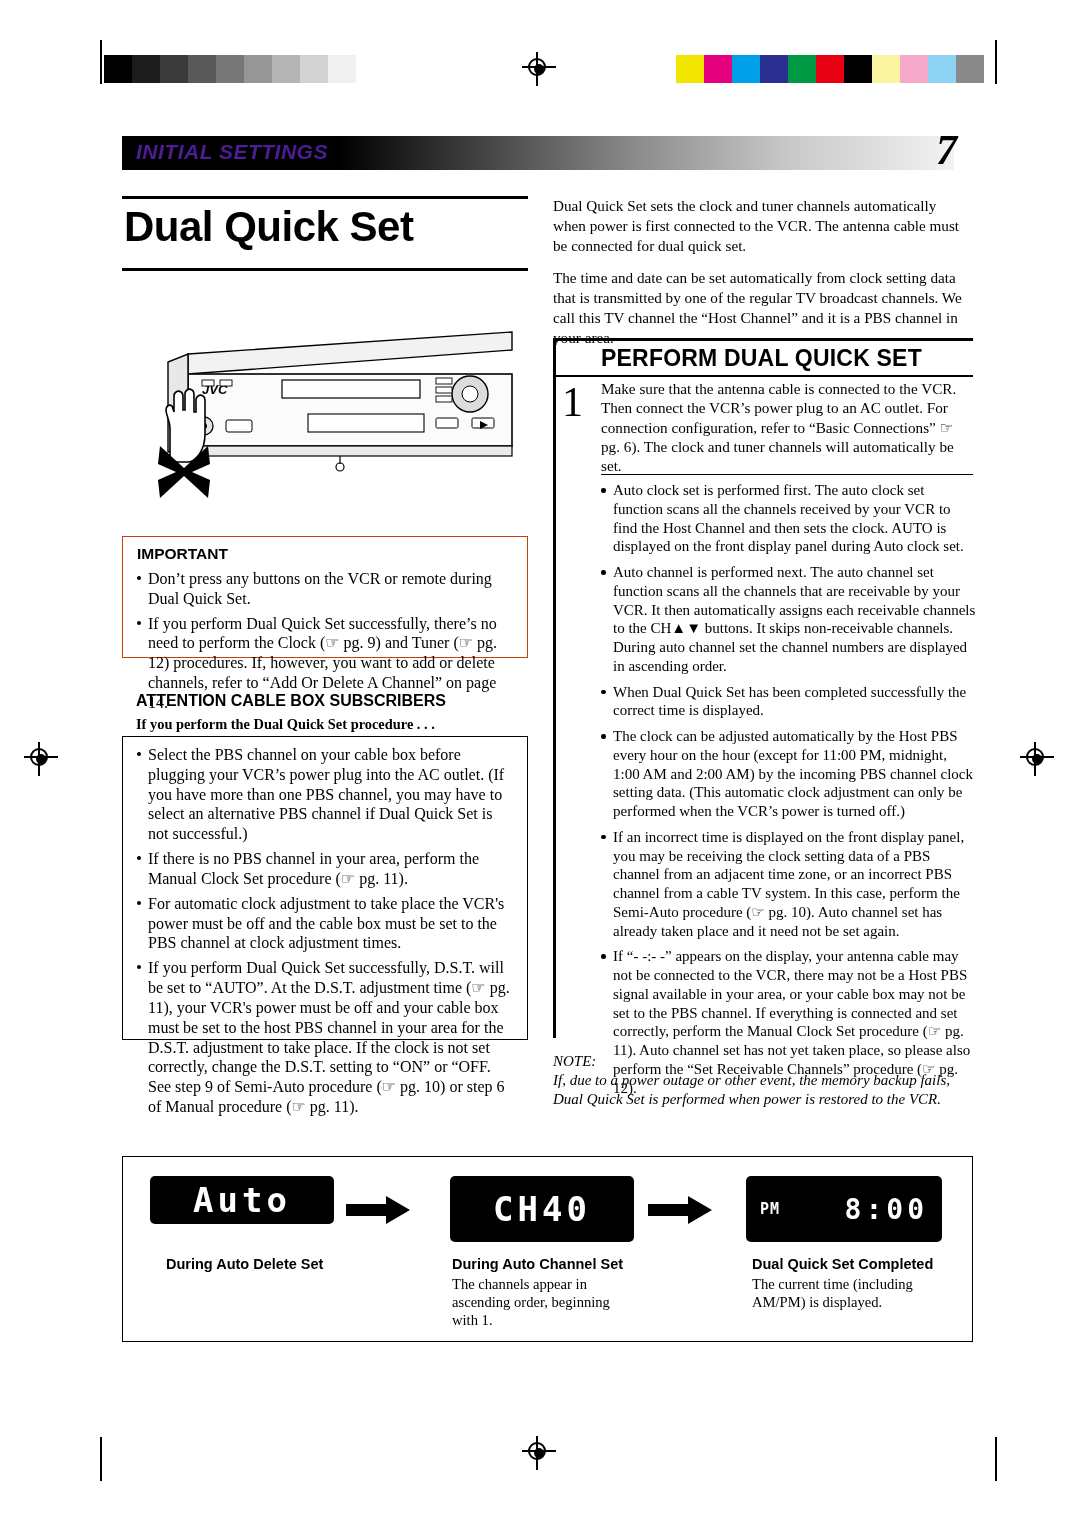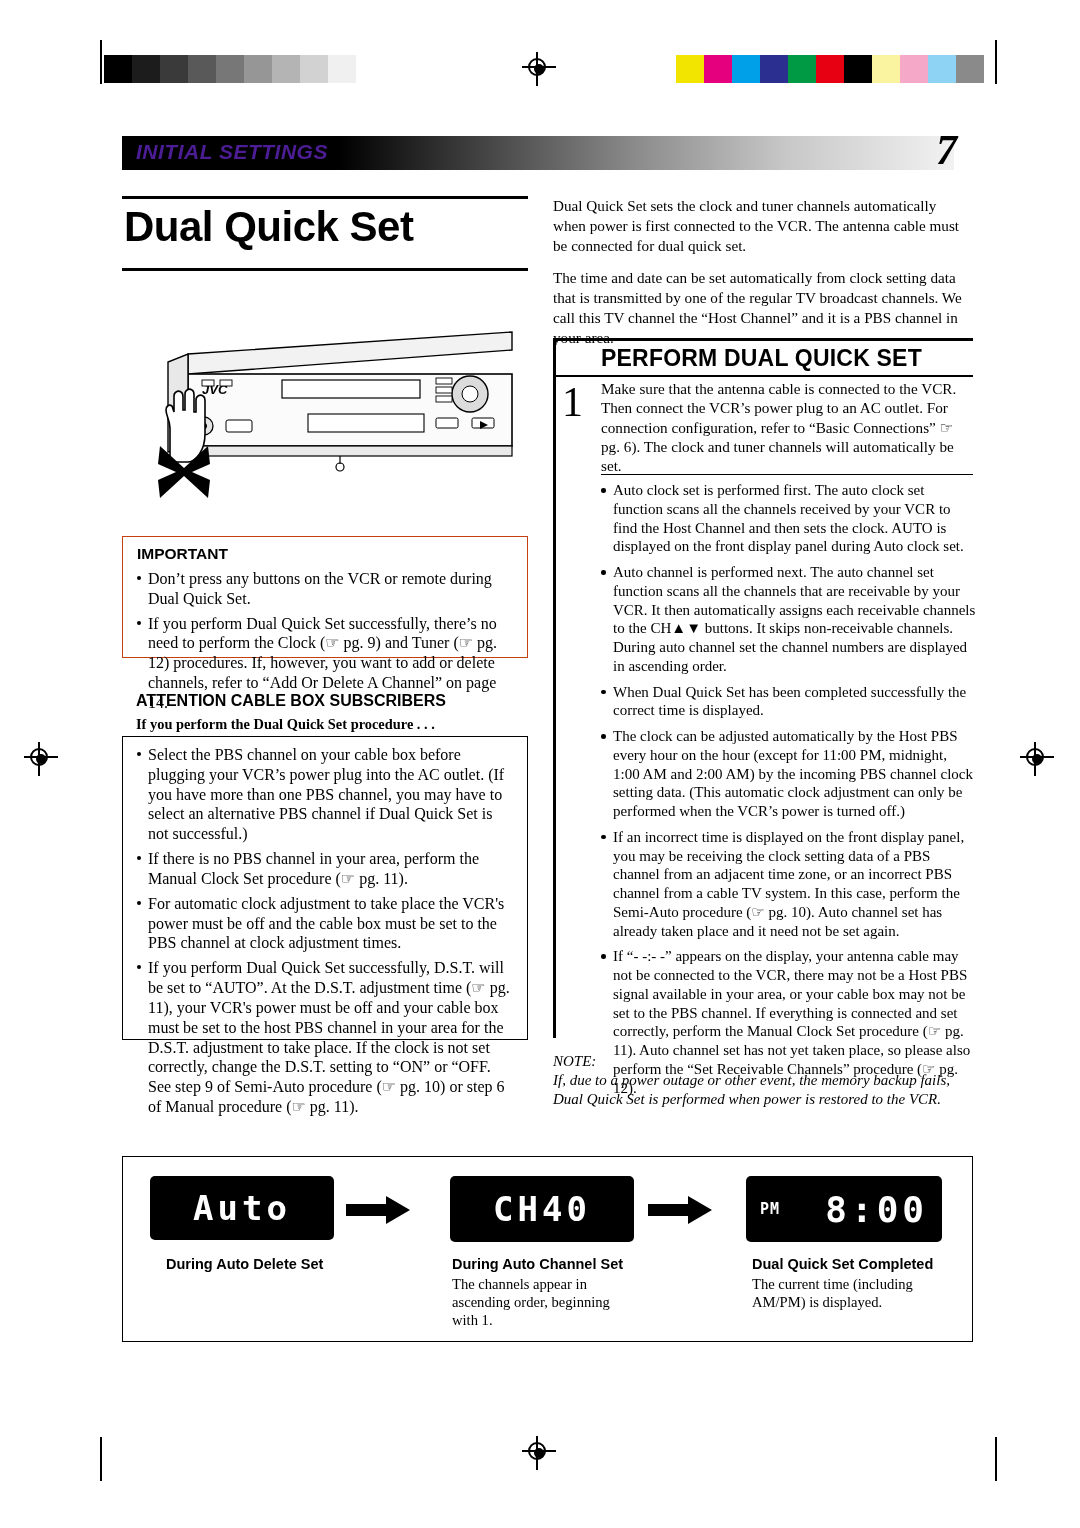--- a/index.html
+++ b/index.html
@@ -393,37 +393,37 @@
   <li>If “- -:- -” appears on the display, your antenna cable may not be connected to the VCR, there may not be a Host PBS signal available in your area, or your cable box may not be set to the PBS channel. If everything is connected and set correctly, perform the Manual Clock Set procedure (☞ pg. 11). Auto channel set has not yet taken place, so please also perform the “Set Receivable Channels” procedure (☞ pg. 12).</li>
 </ul>
 
 <div class="note">
   <div class="note-label">NOTE:</div>
   <div>If, due to a power outage or other event, the memory backup fails, Dual Quick Set is performed when power is restored to the VCR.</div>
 </div>
 
 <div class="box disp-box"></div>
 
-<div class="lcd" style="left:150px; top:1176px; width:184px; height:64px; justify-content:center;">
+<div class="lcd" style="left:150px; top:1176px; width:184px; height:48px; justify-content:center;">
   <span class="seg-text" style="font-size:34px;">Auto</span>
 </div>
 <svg class="arrow-blk" style="left:346px; top:1196px;" width="64" height="28" viewBox="0 0 64 28">
   <path d="M0 8 L40 8 L40 0 L64 14 L40 28 L40 20 L0 20 Z" fill="#000"></path>
 </svg>
 
 <div class="lcd" style="left:450px; top:1176px; width:184px; height:66px; justify-content:center;">
   <span class="seg-text" style="font-size:34px;">CH40</span>
 </div>
 <svg class="arrow-blk" style="left:648px; top:1196px;" width="64" height="28" viewBox="0 0 64 28">
   <path d="M0 8 L40 8 L40 0 L64 14 L40 28 L40 20 L0 20 Z" fill="#000"></path>
 </svg>
 
 <div class="lcd" style="left:746px; top:1176px; width:196px; height:66px; padding:0 14px; justify-content:space-between;">
   <span class="seg-text" style="font-size:15px; letter-spacing:1px;">PM</span>
-  <span class="seg-text" style="font-size:36px;">8:00</span>
+  <span class="seg-text" style="font-size:28px;">8:00</span>
 </div>
 
 <div class="cap-bold" style="left:166px; top:1256px;">During Auto Delete Set</div>
 
 <div class="cap-bold" style="left:452px; top:1256px;">During Auto Channel Set</div>
 <div class="cap-body" style="left:452px; top:1276px; width:176px;">The channels appear in ascending order, beginning with 1.</div>
 
 <div class="cap-bold" style="left:752px; top:1256px;">Dual Quick Set Completed</div>
 <div class="cap-body" style="left:752px; top:1276px; width:186px;">The current time (including AM/PM) is displayed.</div>
 

